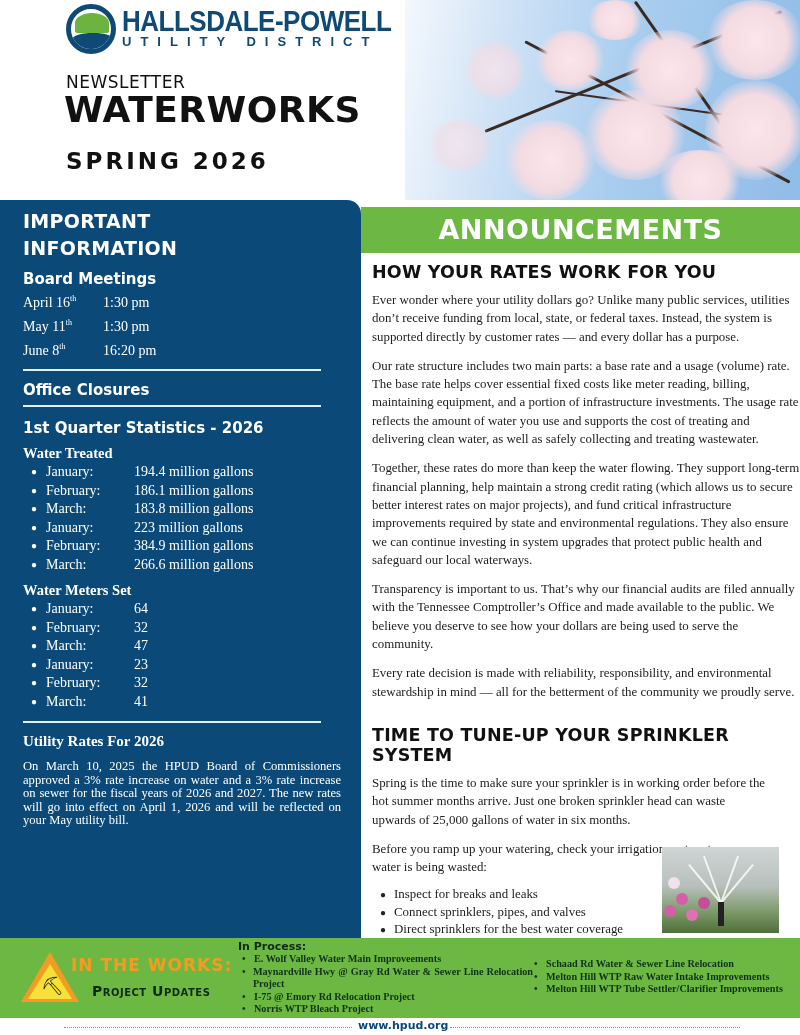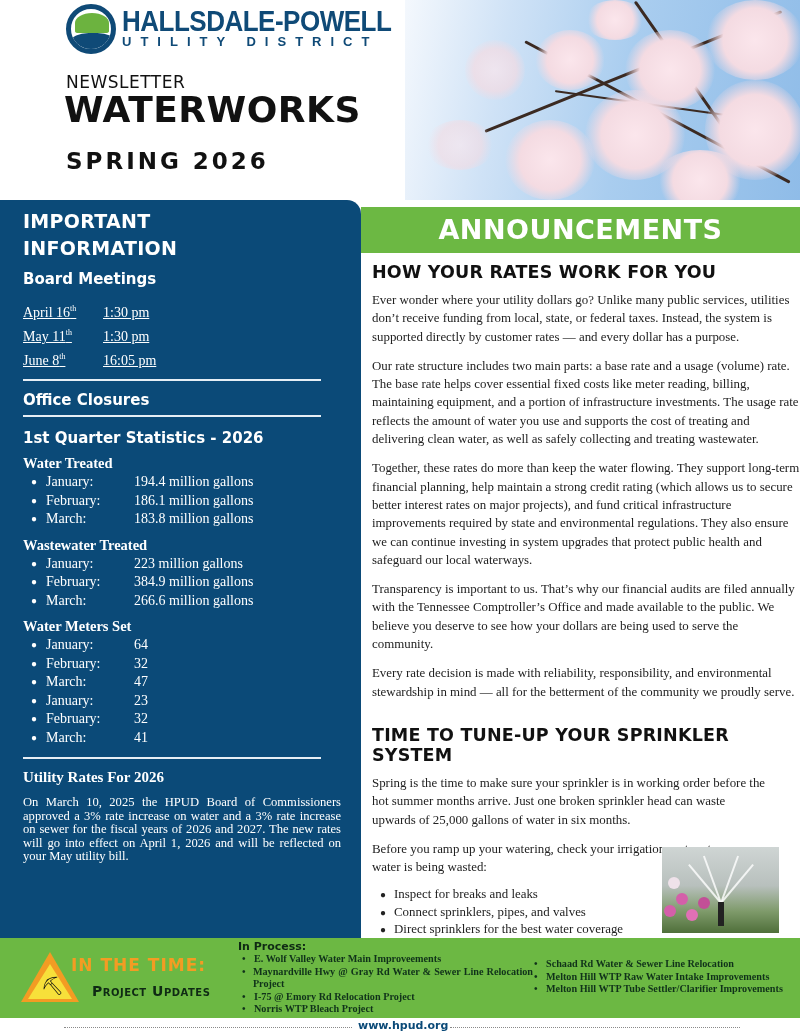--- a/index.html
+++ b/index.html
@@ -112,32 +112,32 @@
   <div class="blossom" style="left:180px;top:0px;width:60px;height:40px;"></div>
 </div>
 
 <aside class="sidebar">
   <div class="sb-title">
     <div>IMPORTANT</div>
     <div>INFORMATION</div>
   </div>
 
   <div class="sb-h">Board Meetings</div>
-  <div style="margin-top:13px;text-decoration:underline;">
+  <div style="margin-top:3px;">
     <div class="meet-row">
       <span class="d"><span>April 16</span><sup>th</sup></span>
       <span>1:30 pm</span>
     </div>
     <div class="meet-row">
       <span class="d"><span>May 11</span><sup>th</sup></span>
       <span>1:30 pm</span>
     </div>
     <div class="meet-row">
       <span class="d"><span>June 8</span><sup>th</sup></span>
-      <span>16:05 pm</span>
+      <span>16:20 pm</span>
     </div>
   </div>
   <div class="sb-rule"></div>
 
   <div class="sb-h" style="margin-top:10px;">Office Closures</div>
   <div class="sb-rule"></div>
 
   <div class="sb-h" style="margin-top:12px;">1st Quarter Statistics - 2026</div>
 
   <div style="margin-top:6px;">
@@ -154,21 +154,20 @@
           <span>186.1 million gallons</span>
         </li>
       <li>
           <span class="b">●</span>
           <span class="m">March:</span>
           <span>183.8 million gallons</span>
         </li>
     </ul>
   </div>
   <div>
-    <div class="stat-h">Wastewater Treated</div>
     <ul class="stat-list">
       <li>
           <span class="b">●</span>
           <span class="m">January:</span>
           <span>223 million gallons</span>
         </li>
       <li>
           <span class="b">●</span>
           <span class="m">February:</span>
           <span>384.9 million gallons</span>
@@ -268,21 +267,21 @@
     <div class="flower" style="left:2px;top:58px;"></div>
     <div class="flower" style="left:24px;top:62px;background:#e070b5;"></div>
     <div class="flower" style="left:36px;top:50px;background:#c24f97;"></div>
   </div>
 </main>
 
 <footer class="footer">
   <div class="warn"></div>
   <div class="warn-inner"></div>
   <div class="worker">⛏</div>
-  <div class="itw">IN THE TIME:</div>
+  <div class="itw">IN THE WORKS:</div>
   <div class="pu">Project Updates</div>
   <div class="inproc">In Process:</div>
   <ul class="proj-col col1">
     <li>
         <span class="b">•</span>
         <span>E. Wolf Valley Water Main Improveements</span>
       </li>
     <li>
         <span class="b">•</span>
         <span style="text-align:justify;">Maynardville Hwy @ Gray Rd Water &amp; Sewer Line Relocation Project</span>

